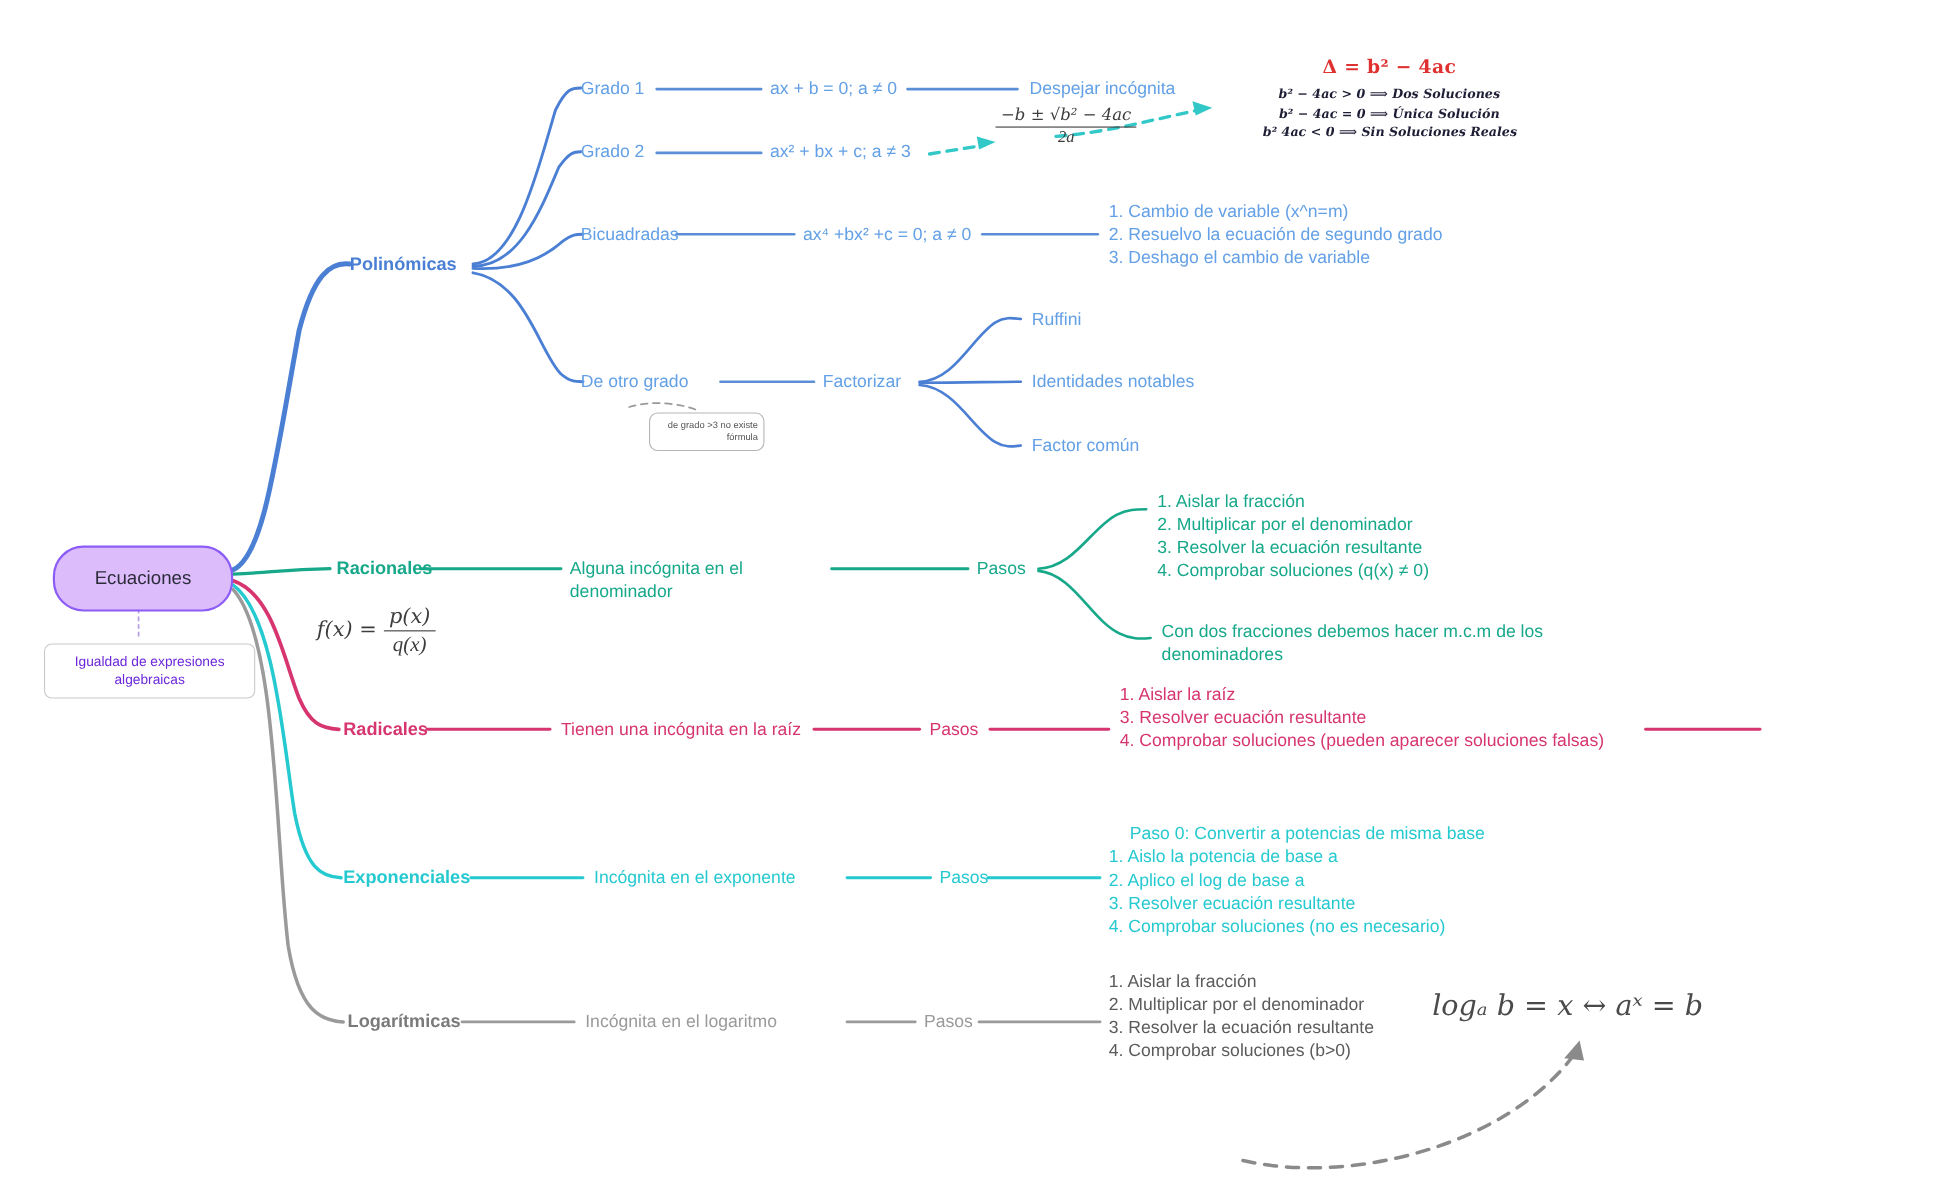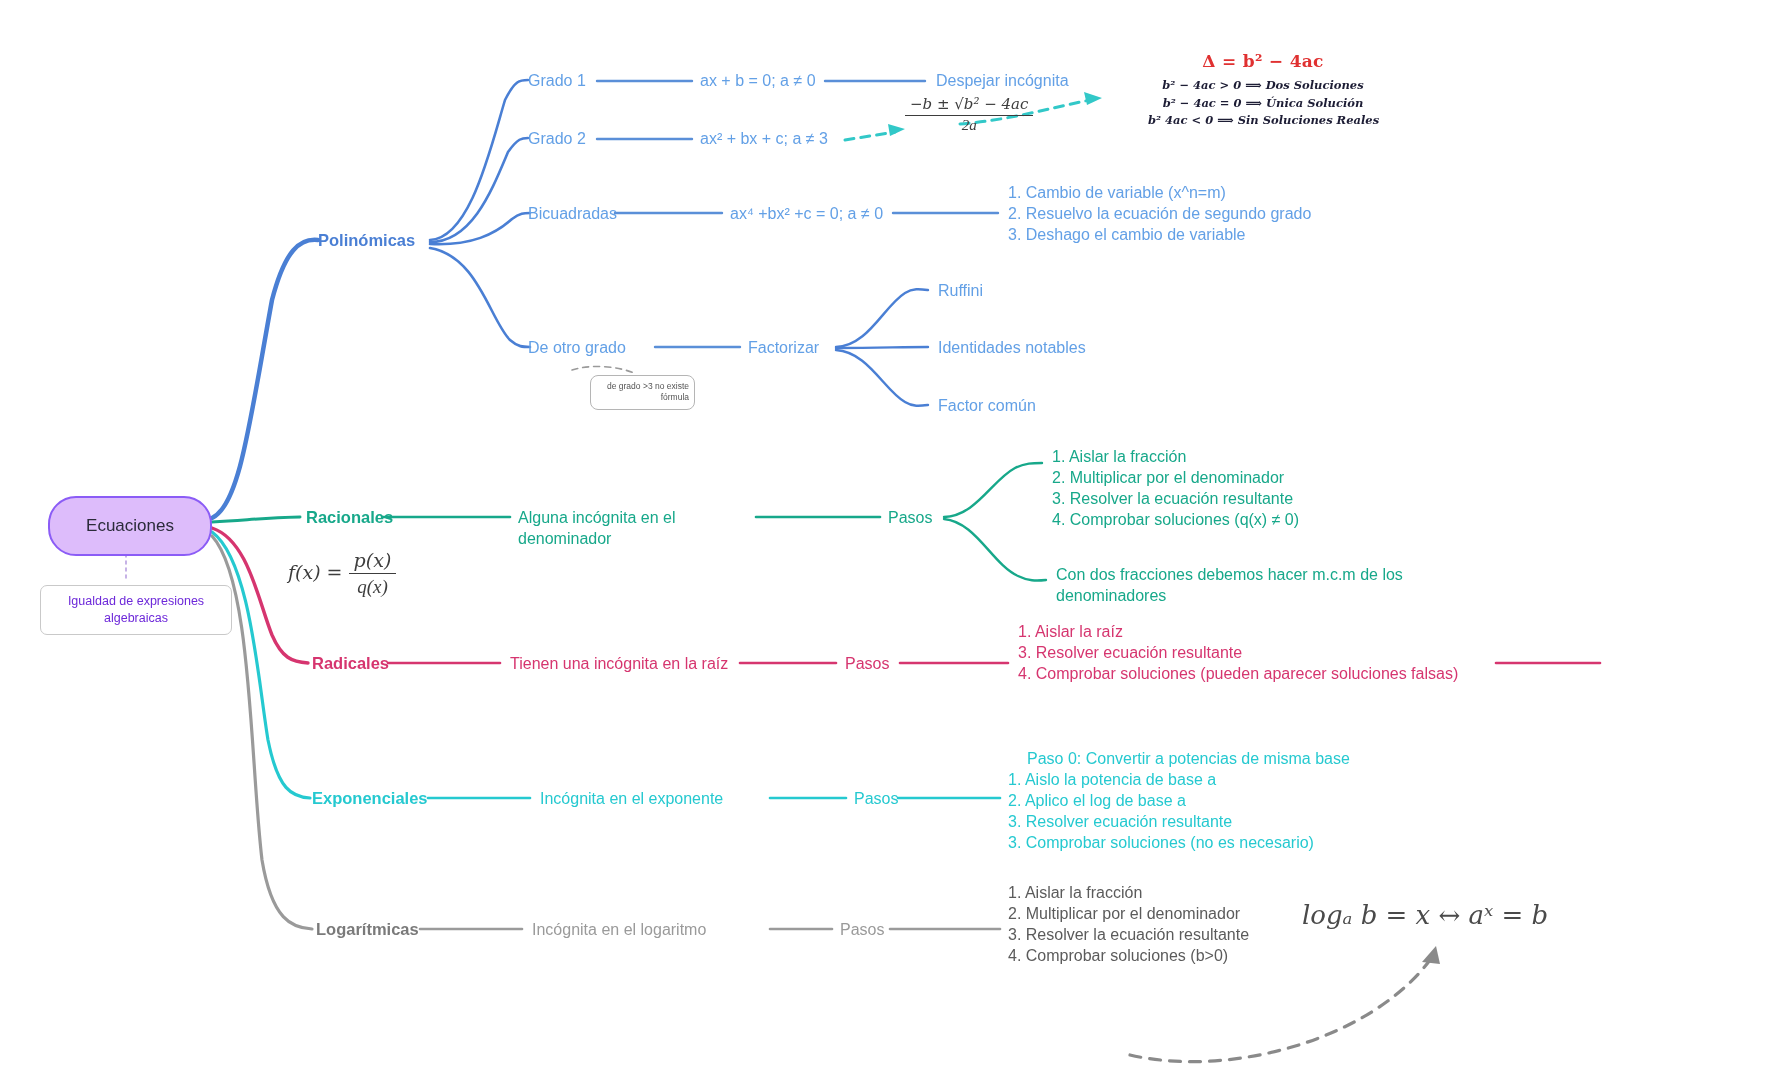--- a/index.html
+++ b/index.html
@@ -269,21 +269,21 @@
   <div class="node sub c-exp" style="left:854px;top:788px;">
     <span>Pasos</span>
   </div>
   <div class="node sub c-exp" style="left:1008px;top:748px;margin-left:19px;">
     <span>Paso 0: Convertir a potencias de misma base</span>
   </div>
   <ol class="node steps sub c-exp indent" style="left:1008px;top:769px;">
     <li>1. Aislo la potencia de base a</li>
     <li>2. Aplico el log de base a</li>
     <li>3. Resolver ecuación resultante</li>
-    <li>3. Comprobar soluciones (no es necesario)</li>
+    <li>4. Comprobar soluciones (no es necesario)</li>
   </ol>
 
   <div class="node branch-label c-log" style="left:316px;top:919px;">
     <span>Logarítmicas</span>
   </div>
   <div class="node sub c-logdim" style="left:532px;top:919px;">
     <span>Incógnita en el logaritmo</span>
   </div>
   <div class="node sub c-logdim" style="left:840px;top:919px;">
     <span>Pasos</span>

